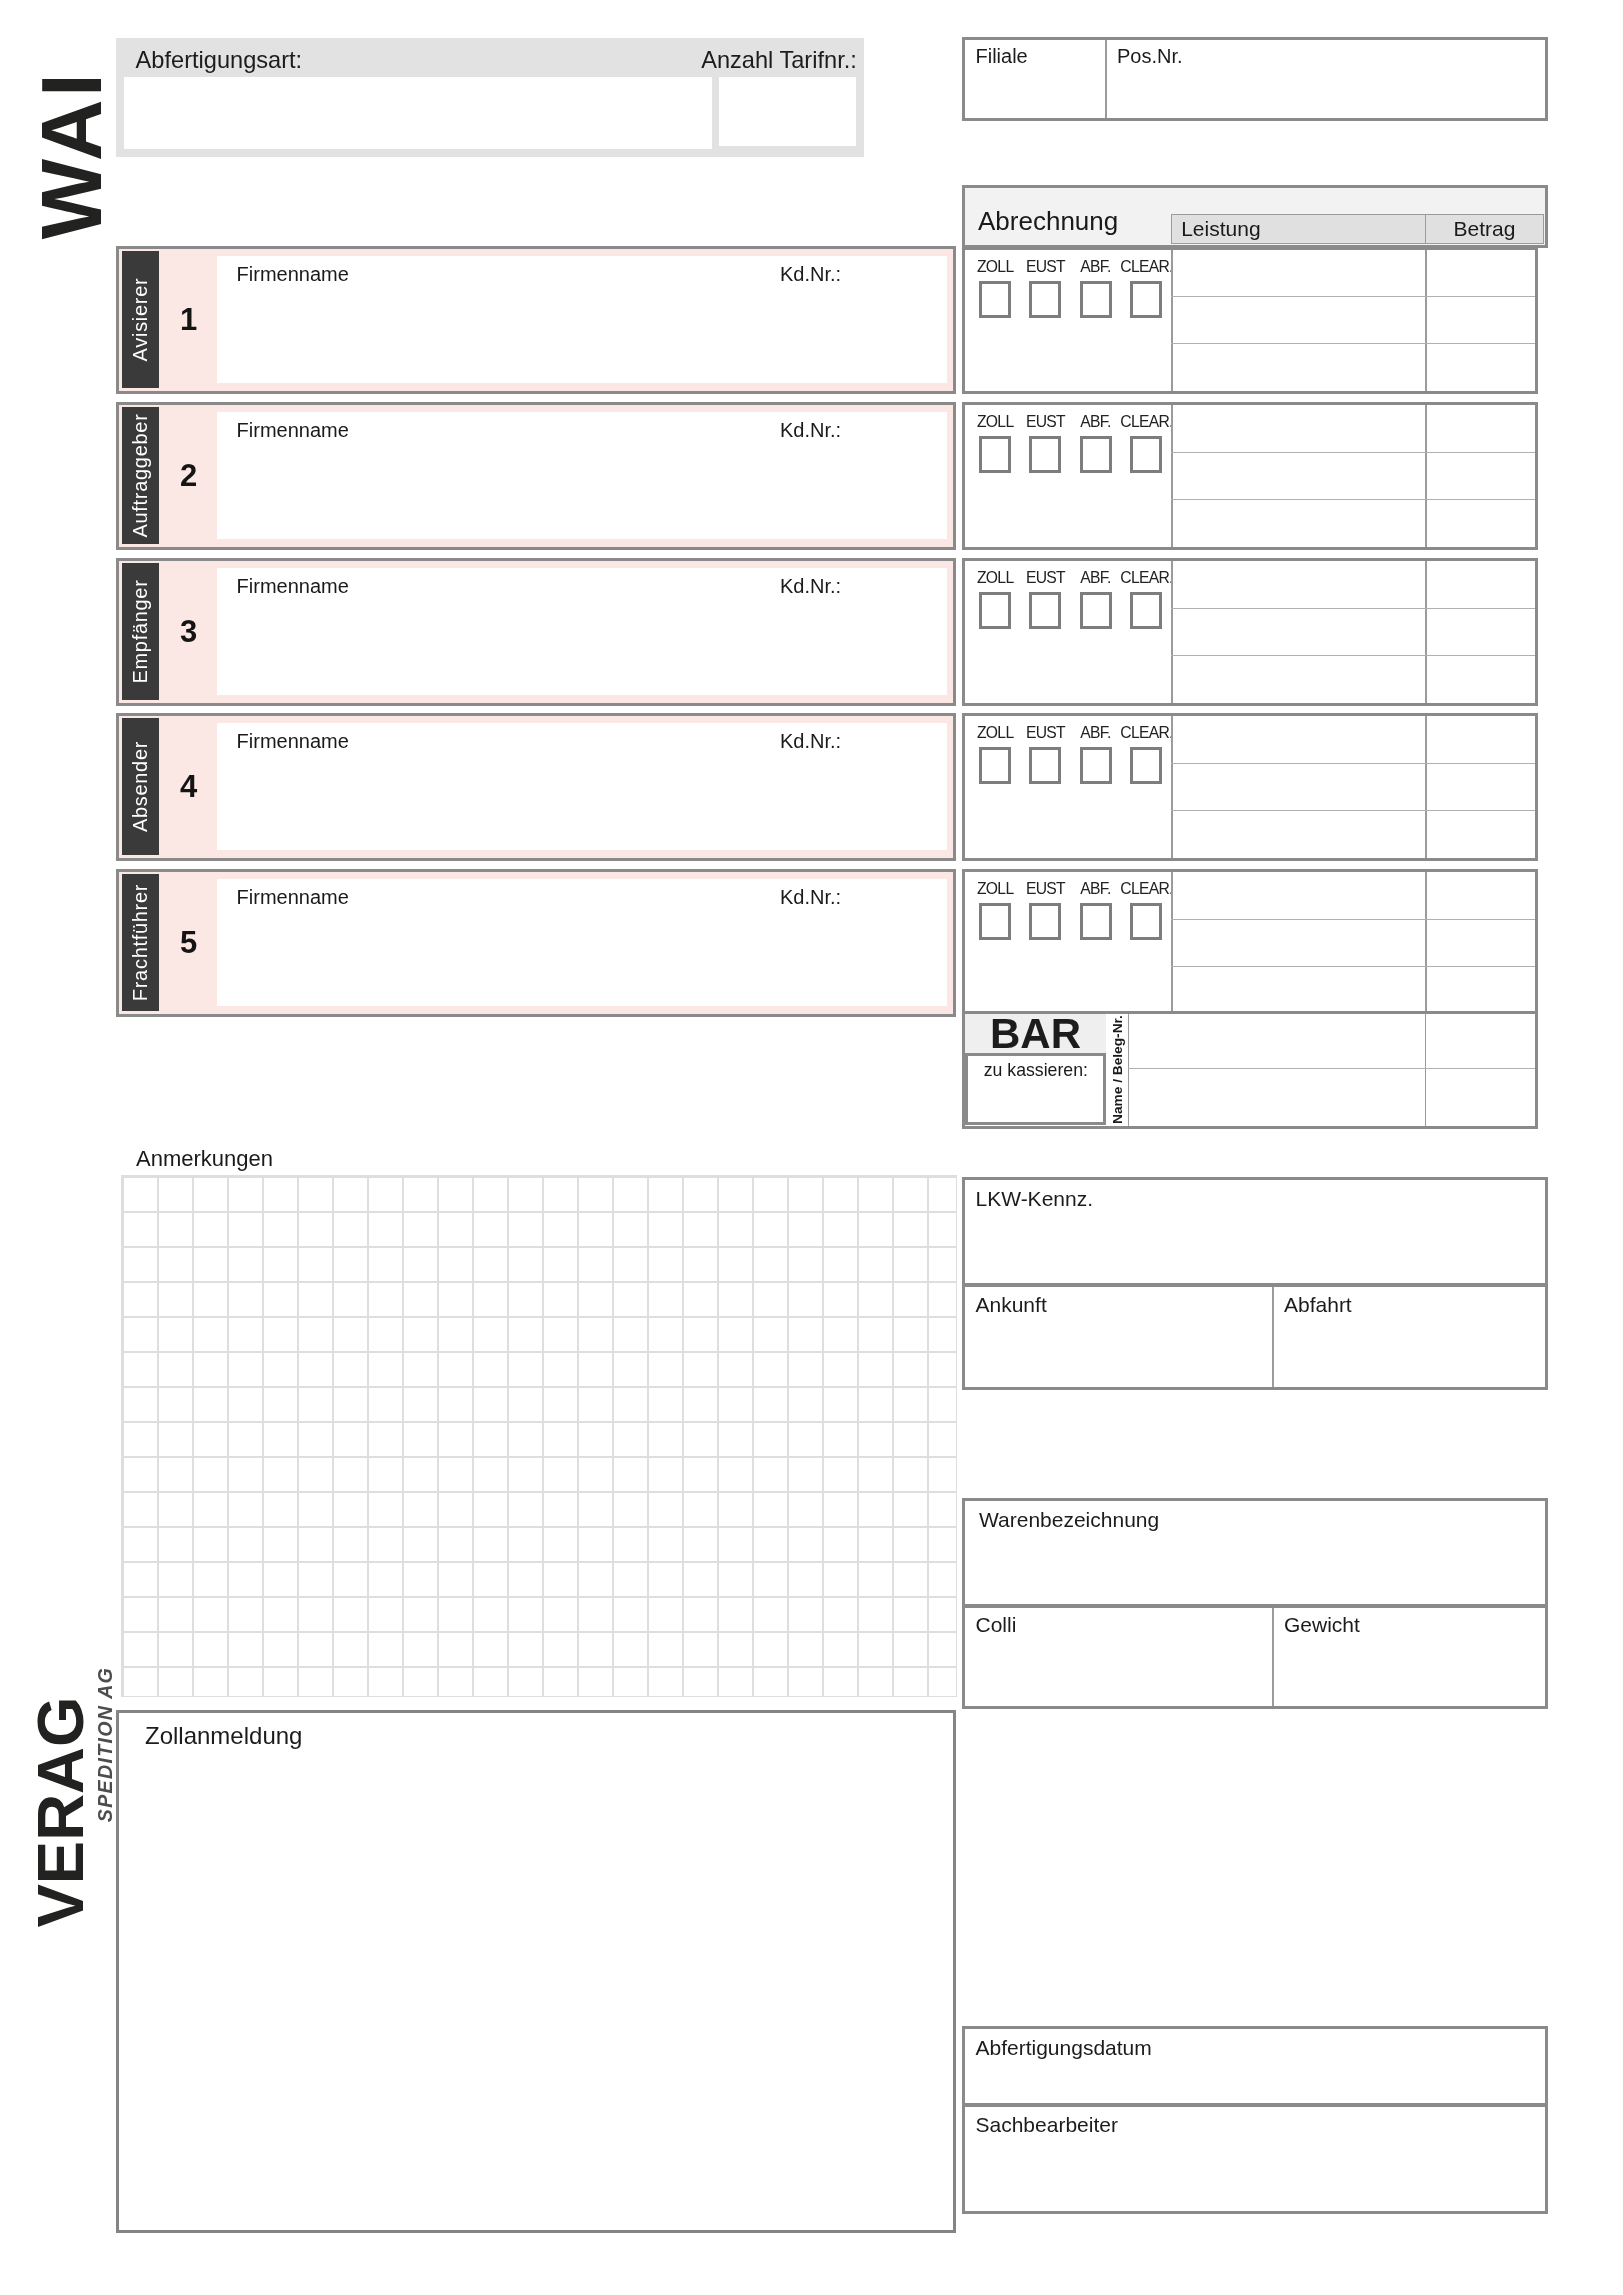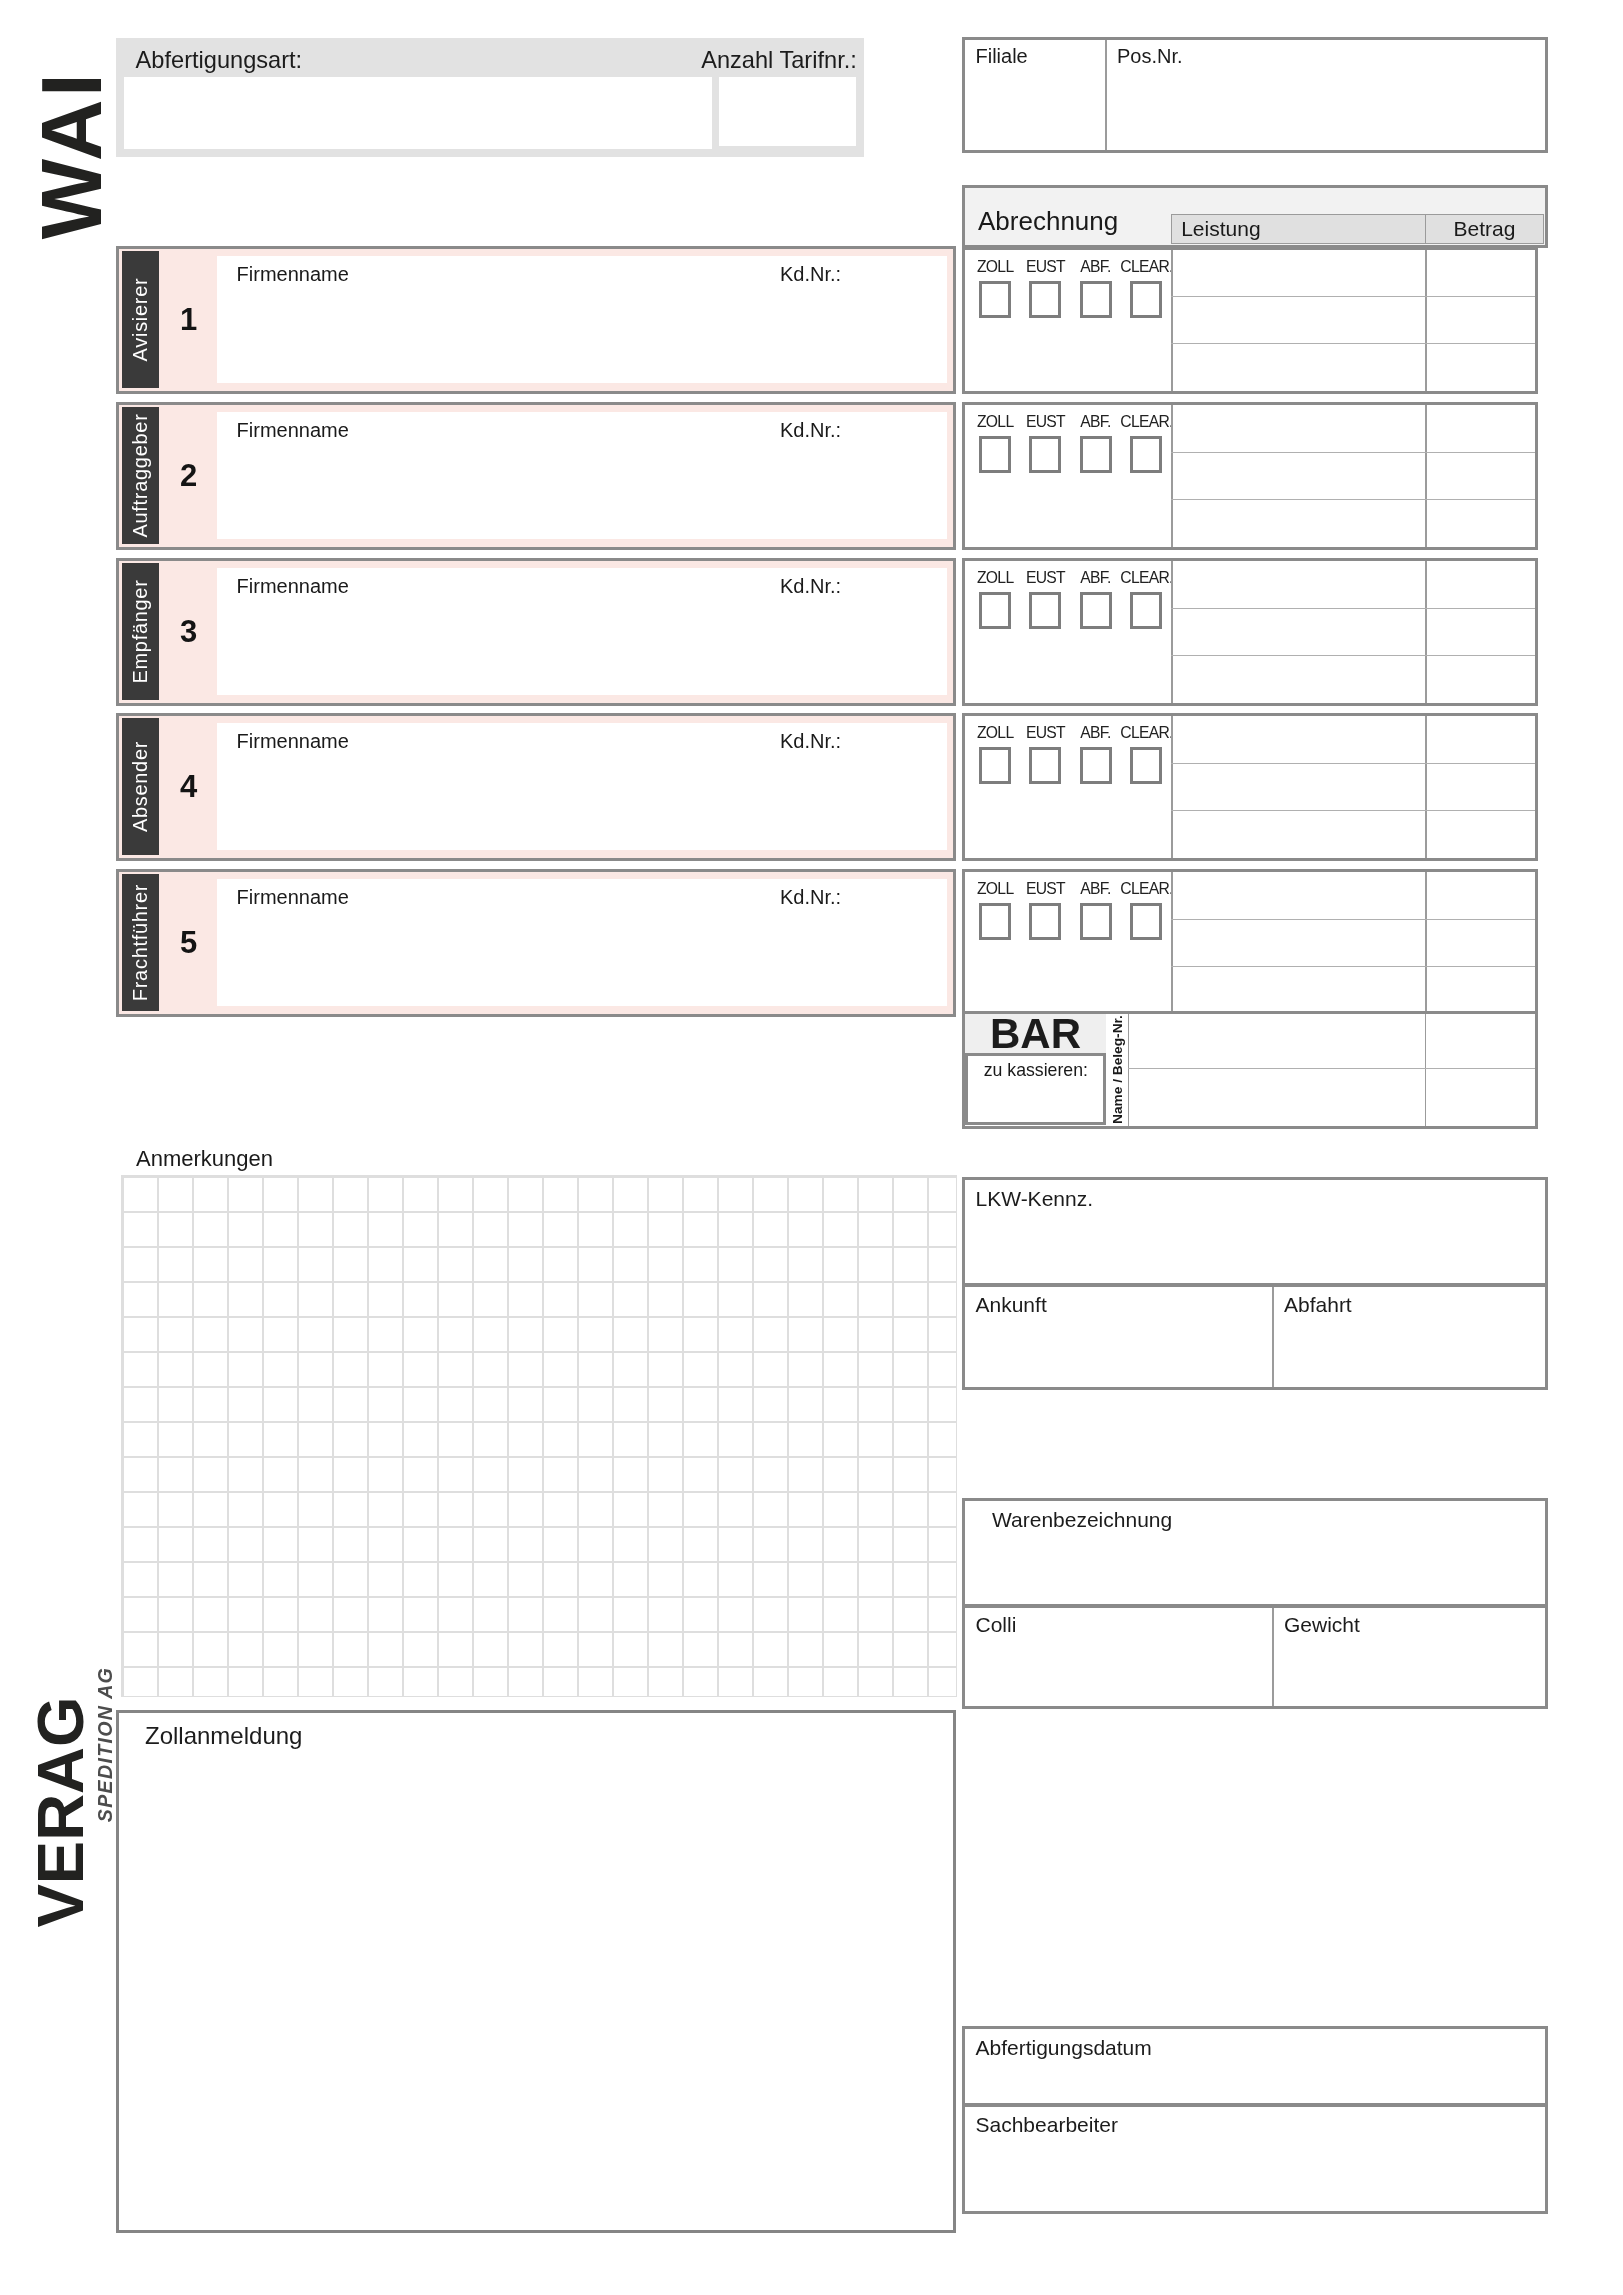--- a/index.html
+++ b/index.html
@@ -55,21 +55,21 @@
 
   <div class="vtext logo-wai" style="left:36px;top:268px;width:226px;height:71px;">WAI</div>
 
   <div class="abs band" style="left:116px;top:38px;width:748px;height:119px;">
     <span class="band-label" style="left:19.6px;top:9.2px;">Abfertigungsart:</span>
     <div class="winput" style="left:7.9px;top:39px;width:588px;height:72px;"></div>
     <span class="band-label" style="right:7.2px;top:9.2px;">Anzahl Tarifnr.:</span>
     <div class="winput" style="left:603px;top:39px;width:137px;height:69px;"></div>
   </div>
 
-  <div class="gbox" style="left:962px;top:37px;width:586px;height:116px;">
+  <div class="gbox" style="left:962px;top:37px;width:586px;height:84px;">
     <div class="vdiv" style="left:140px;top:0;bottom:0;"></div>
     <span class="boxlabel" style="left:10.5px;top:5.2px;font-size:20px;">Filiale</span>
     <div class="abs" style="left:0;top:29px;width:140px;bottom:0;"></div>
     <span class="boxlabel" style="left:152px;top:5.2px;font-size:20px;">Pos.Nr.</span>
     <div class="abs" style="left:142px;top:29px;right:0;bottom:0;"></div>
   </div>
 
   <div class="gbox5" style="left:962px;top:185px;width:586px;height:63px;background:#f2f2f2;">
     <span class="abs" style="left:13px;top:18.3px;font-size:26px;">Abrechnung</span>
     <div class="hcell" style="left:206px;top:26px;width:255px;height:30px;padding-left:9.2px;">
@@ -229,21 +229,21 @@
     <div class="abs" style="left:0;top:31px;right:0;height:69px;"></div>
     <div class="hdiv" style="top:103px;"></div>
     <div class="vdiv" style="left:307px;top:107px;bottom:0;"></div>
     <span class="boxlabel" style="left:10.5px;top:113px;">Ankunft</span>
     <div class="abs" style="left:0;top:137px;width:307px;bottom:0;"></div>
     <span class="boxlabel" style="left:319px;top:113px;">Abfahrt</span>
     <div class="abs" style="left:309px;top:137px;right:0;bottom:0;"></div>
   </div>
 
   <div class="gbox" style="left:962px;top:1498px;width:586px;height:211px;">
-    <span class="boxlabel" style="left:27px;top:6.5px;">Warenbezeichnung</span>
+    <span class="boxlabel" style="left:14px;top:6.5px;">Warenbezeichnung</span>
     <div class="abs" style="left:0;top:31px;right:0;height:67px;"></div>
     <div class="hdiv" style="top:103px;"></div>
     <div class="vdiv" style="left:307px;top:107px;bottom:0;"></div>
     <span class="boxlabel" style="left:10.5px;top:112px;">Colli</span>
     <div class="abs" style="left:0;top:137px;width:307px;bottom:0;"></div>
     <span class="boxlabel" style="left:319px;top:112px;">Gewicht</span>
     <div class="abs" style="left:309px;top:137px;right:0;bottom:0;"></div>
   </div>
 
   <div class="gbox5" style="left:116px;top:1710px;width:840px;height:523px;border-color:#858585;">

